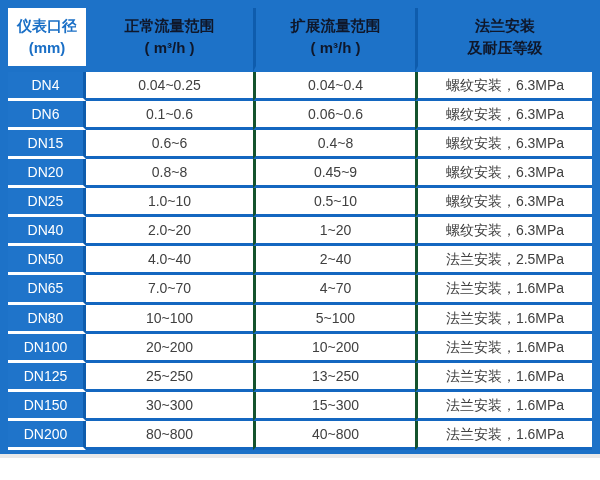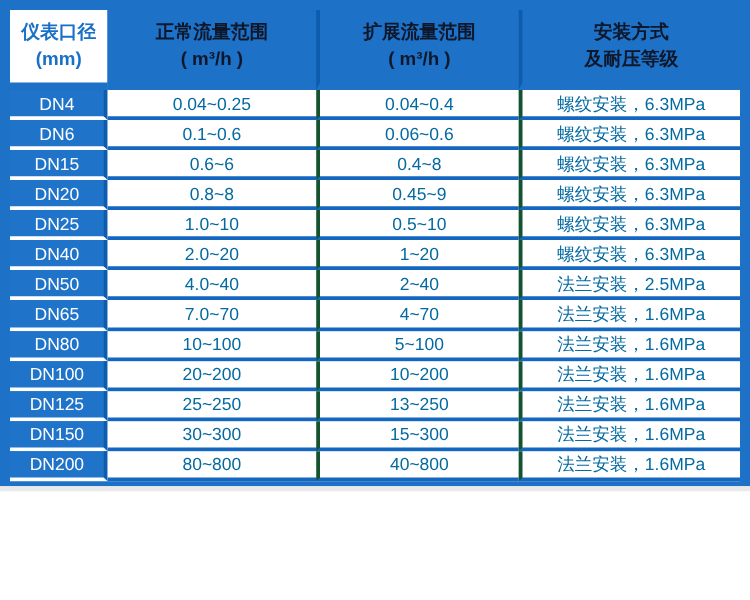--- a/index.html
+++ b/index.html
@@ -4,21 +4,21 @@
 <style>
   html, body { margin: 0; padding: 0; }
   body {
     width: 600px; height: 480px;
     font-family: "Liberation Sans", "DejaVu Sans", sans-serif;
     background: #ffffff;
     overflow: hidden;
   }
   .frame {
     box-sizing: border-box;
-    width: 600px; height: 389px;
+    width: 600px; height: 454px;
     background: #1d72c8;
     padding: 8px 8px 4px 8px;
   }
   table {
     width: 100%; height: 100%;
     border-collapse: separate;
     border-spacing: 0;
     table-layout: fixed;
   }
   col.c1 { width: 78px; }
@@ -47,21 +47,21 @@
   }
   td.dn {
     background: #1f74ca;
     color: #ffffff;
     border-bottom: 3px solid #ffffff;
     border-right: 3px solid #0e5cad;
     margin-top: 29px;
   }
   td.data {
     background: #ffffff;
-    color: #0369a1;
+    color: #404040;
     border-bottom: 3px solid #1467c0;
   }
   td.vline { border-left: 3px solid #14532d; }
   .shadow { width: 600px; height: 4px; background: #e9e9e9; }
   .hline { display: block; }
 </style>
 </head>
 <body>
 
 <div class="frame">
@@ -80,21 +80,21 @@
         </th>
         <th>
           <span class="hline">正常流量范围</span>
           <span class="hline">( m³/h )</span>
         </th>
         <th class="sep">
           <span class="hline">扩展流量范围</span>
           <span class="hline">( m³/h )</span>
         </th>
         <th class="sep">
-          <span class="hline">安装方式</span>
+          <span class="hline">法兰安装</span>
           <span class="hline">及耐压等级</span>
         </th>
       </tr>
     </thead>
     <tbody>
         <tr>
           <td class="dn">DN4</td>
           <td class="data">0.04~0.25</td>
           <td class="data vline">0.04~0.4</td>
           <td class="data vline">螺纹安装，6.3MPa</td>

